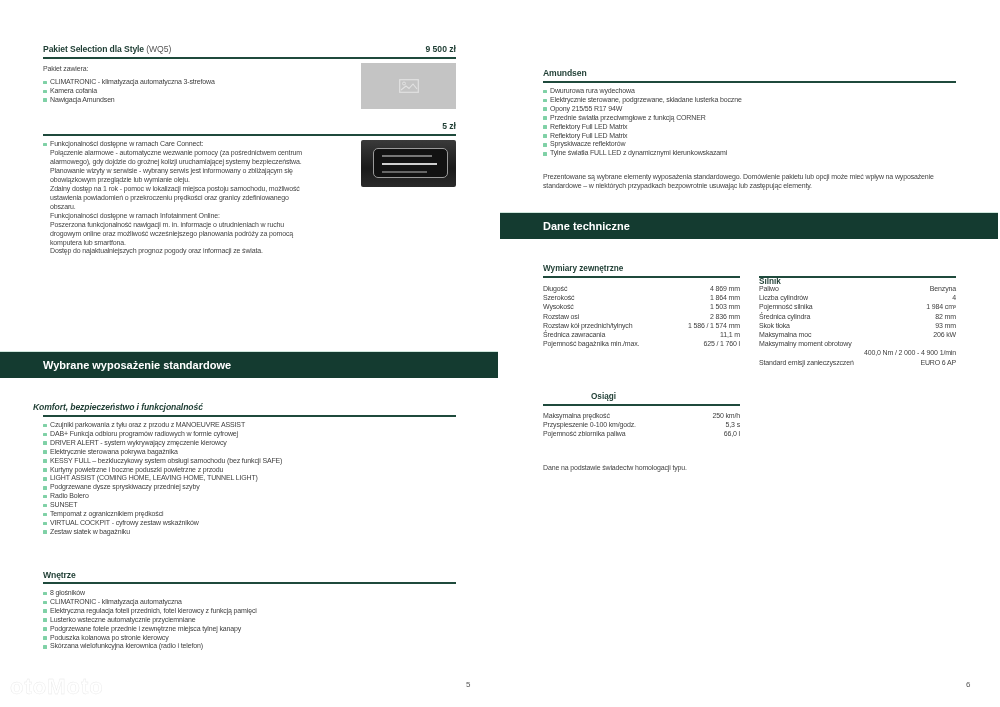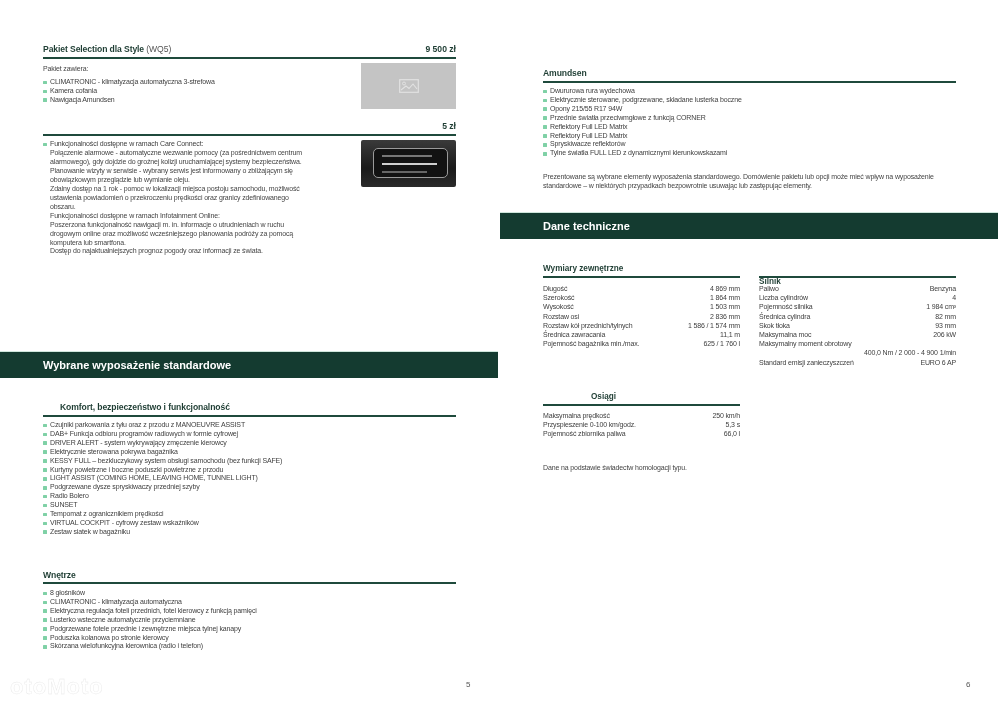--- a/index.html
+++ b/index.html
@@ -89,21 +89,21 @@
     <div class="screen-inner">
       <div class="screen-row" style="top:6px; width:50px; background:#777;"></div>
       <div class="screen-row" style="top:14px; width:55px;"></div>
       <div class="screen-row" style="top:22px; width:45px; background:#666;"></div>
     </div>
   </div>
 
   <div class="abs banner-top" style="left:0; width:498px; top:351px;"></div>
   <div class="abs banner" style="left:0; width:498px; top:352px; padding-left:43px;">Wybrane wyposażenie standardowe</div>
 
-  <div class="abs sec-title" style="left:60px; top:402px;">Komfort, bezpieczeństwo i funkcjonalność</div>
+  <div class="abs sec-title" style="left:33px; top:402px;font-style:italic;">Komfort, bezpieczeństwo i funkcjonalność</div>
   <div class="abs rule" style="left:43px; width:413px; top:415px;"></div>
   <ul class="abs bullets" style="left:43px; top:421px;">
     <li>Czujniki parkowania z tyłu oraz z przodu z MANOEUVRE ASSIST</li>
     <li>DAB+ Funkcja odbioru programów radiowych w formie cyfrowej</li>
     <li>DRIVER ALERT - system wykrywający zmęczenie kierowcy</li>
     <li>Elektrycznie sterowana pokrywa bagażnika</li>
     <li>KESSY FULL – bezkluczykowy system obsługi samochodu (bez funkcji SAFE)</li>
     <li>Kurtyny powietrzne i boczne poduszki powietrzne z przodu</li>
     <li>LIGHT ASSIST (COMING HOME, LEAVING HOME, TUNNEL LIGHT)</li>
     <li>Podgrzewane dysze spryskiwaczy przedniej szyby</li>

